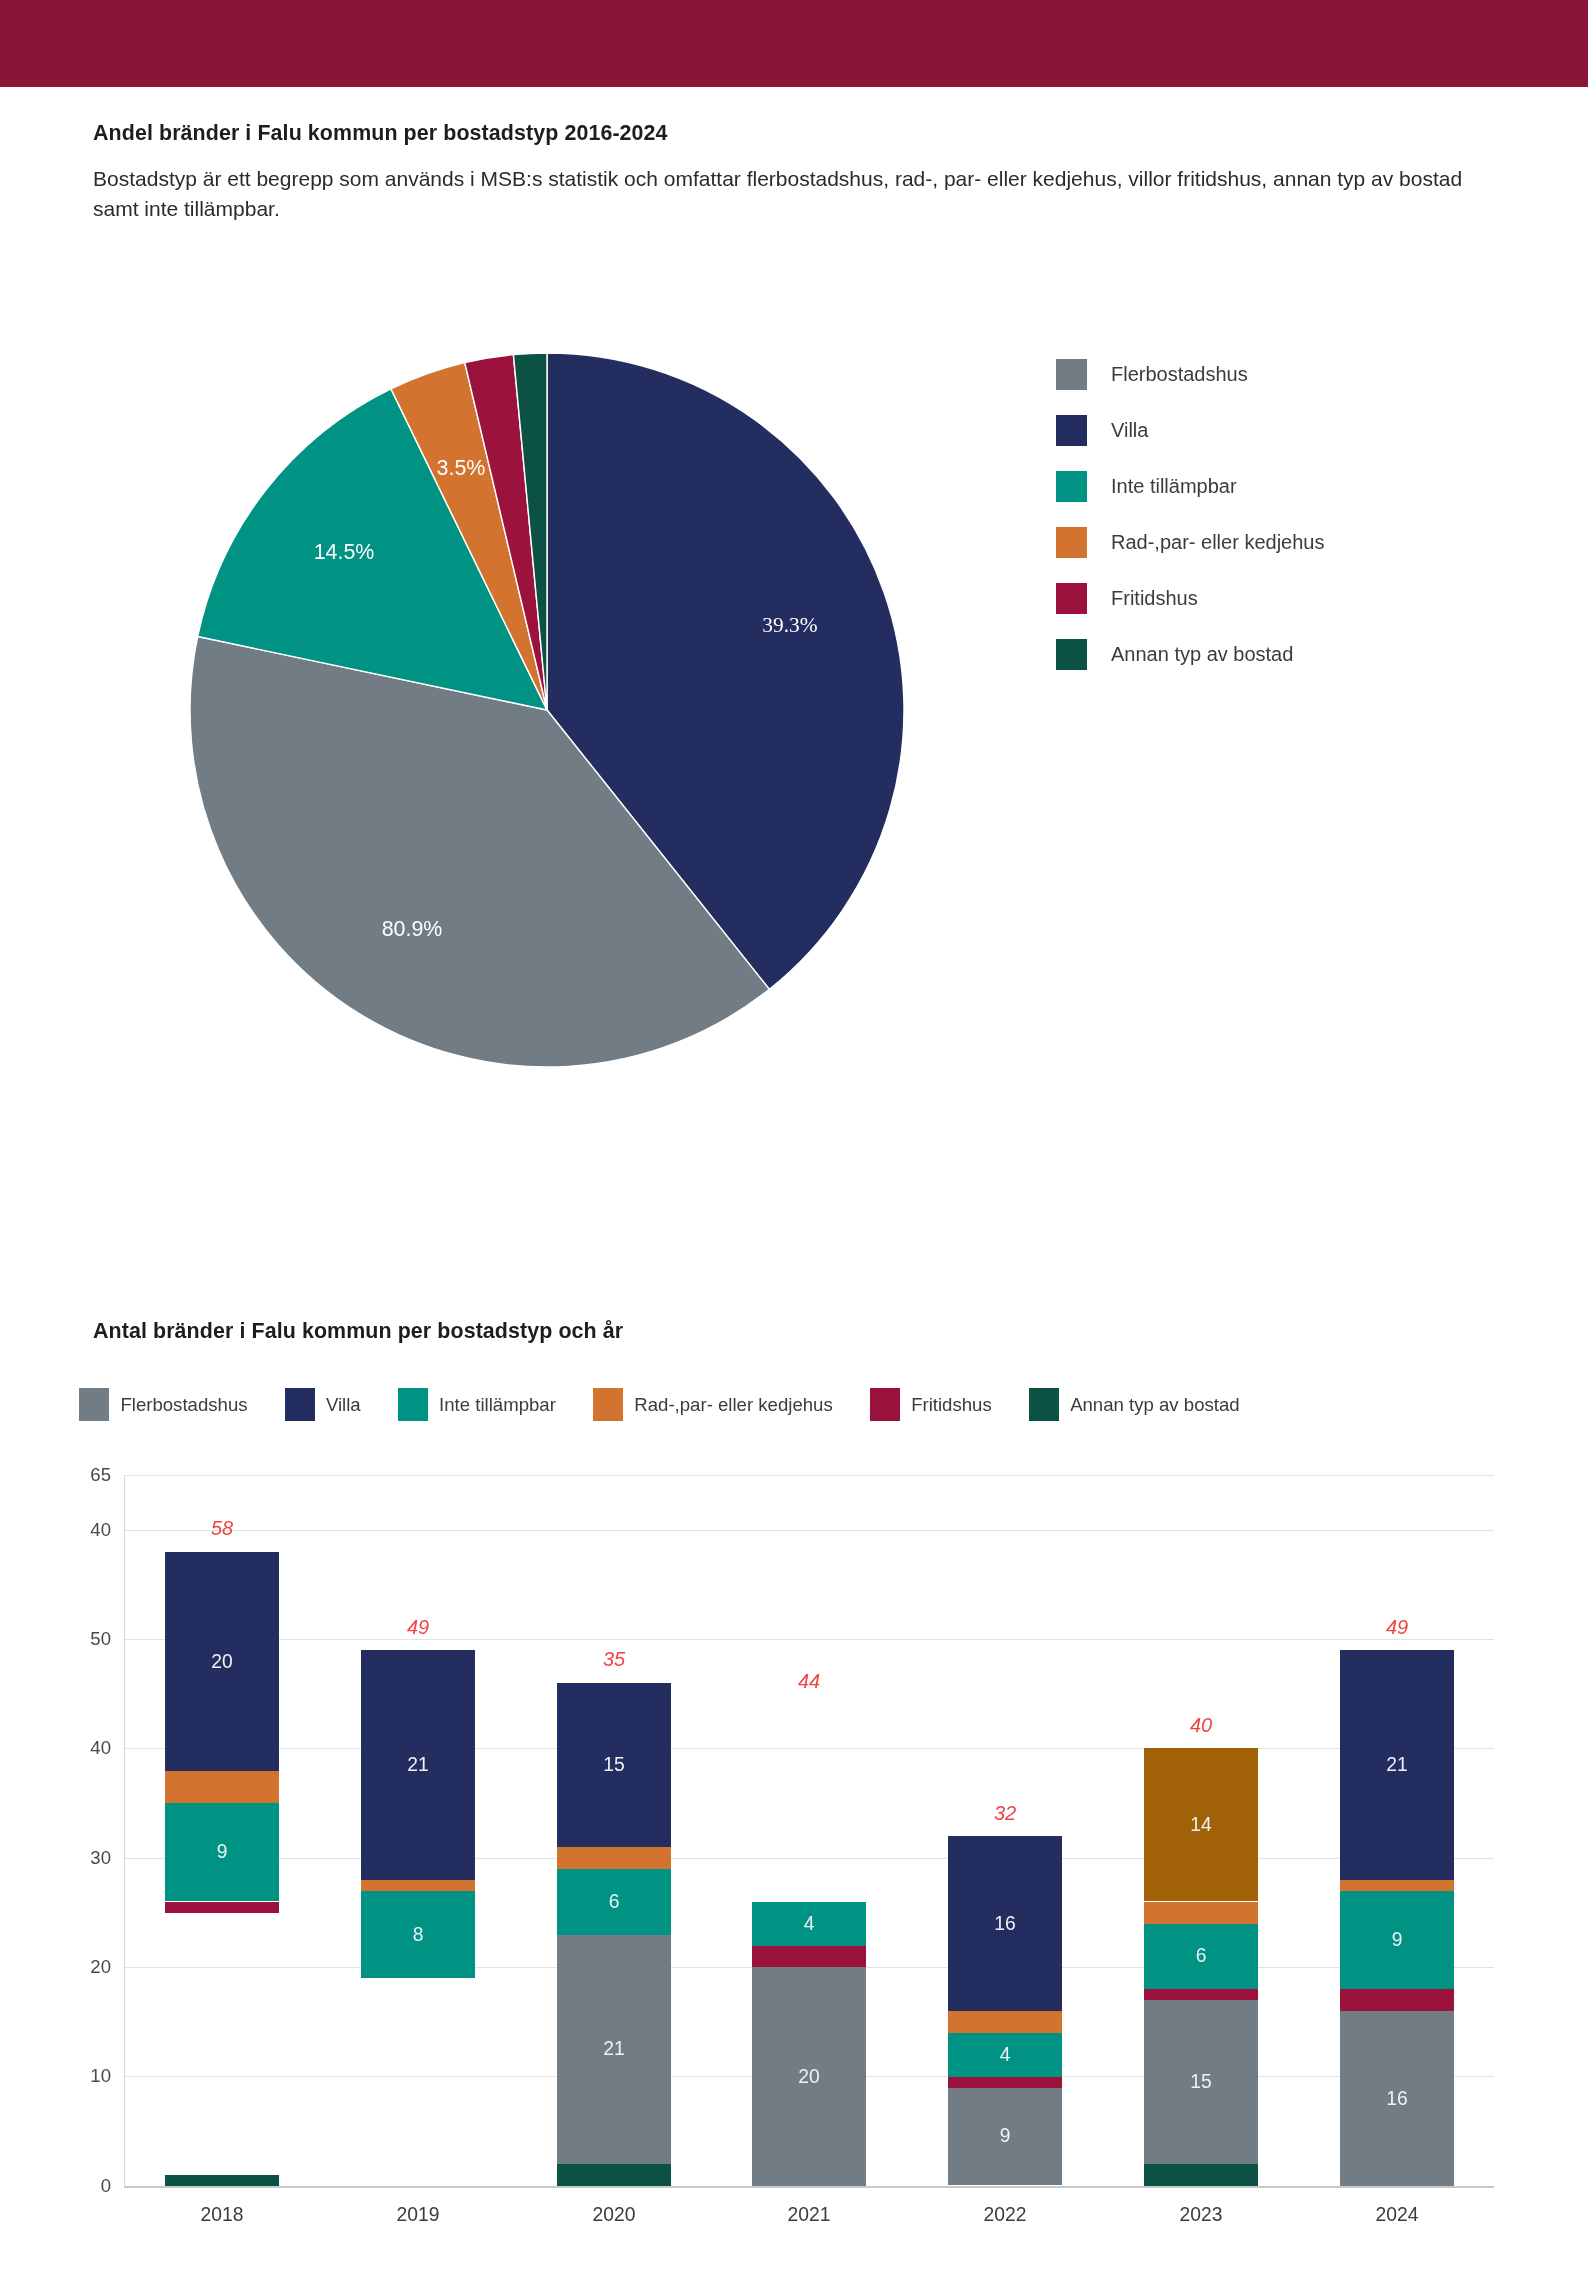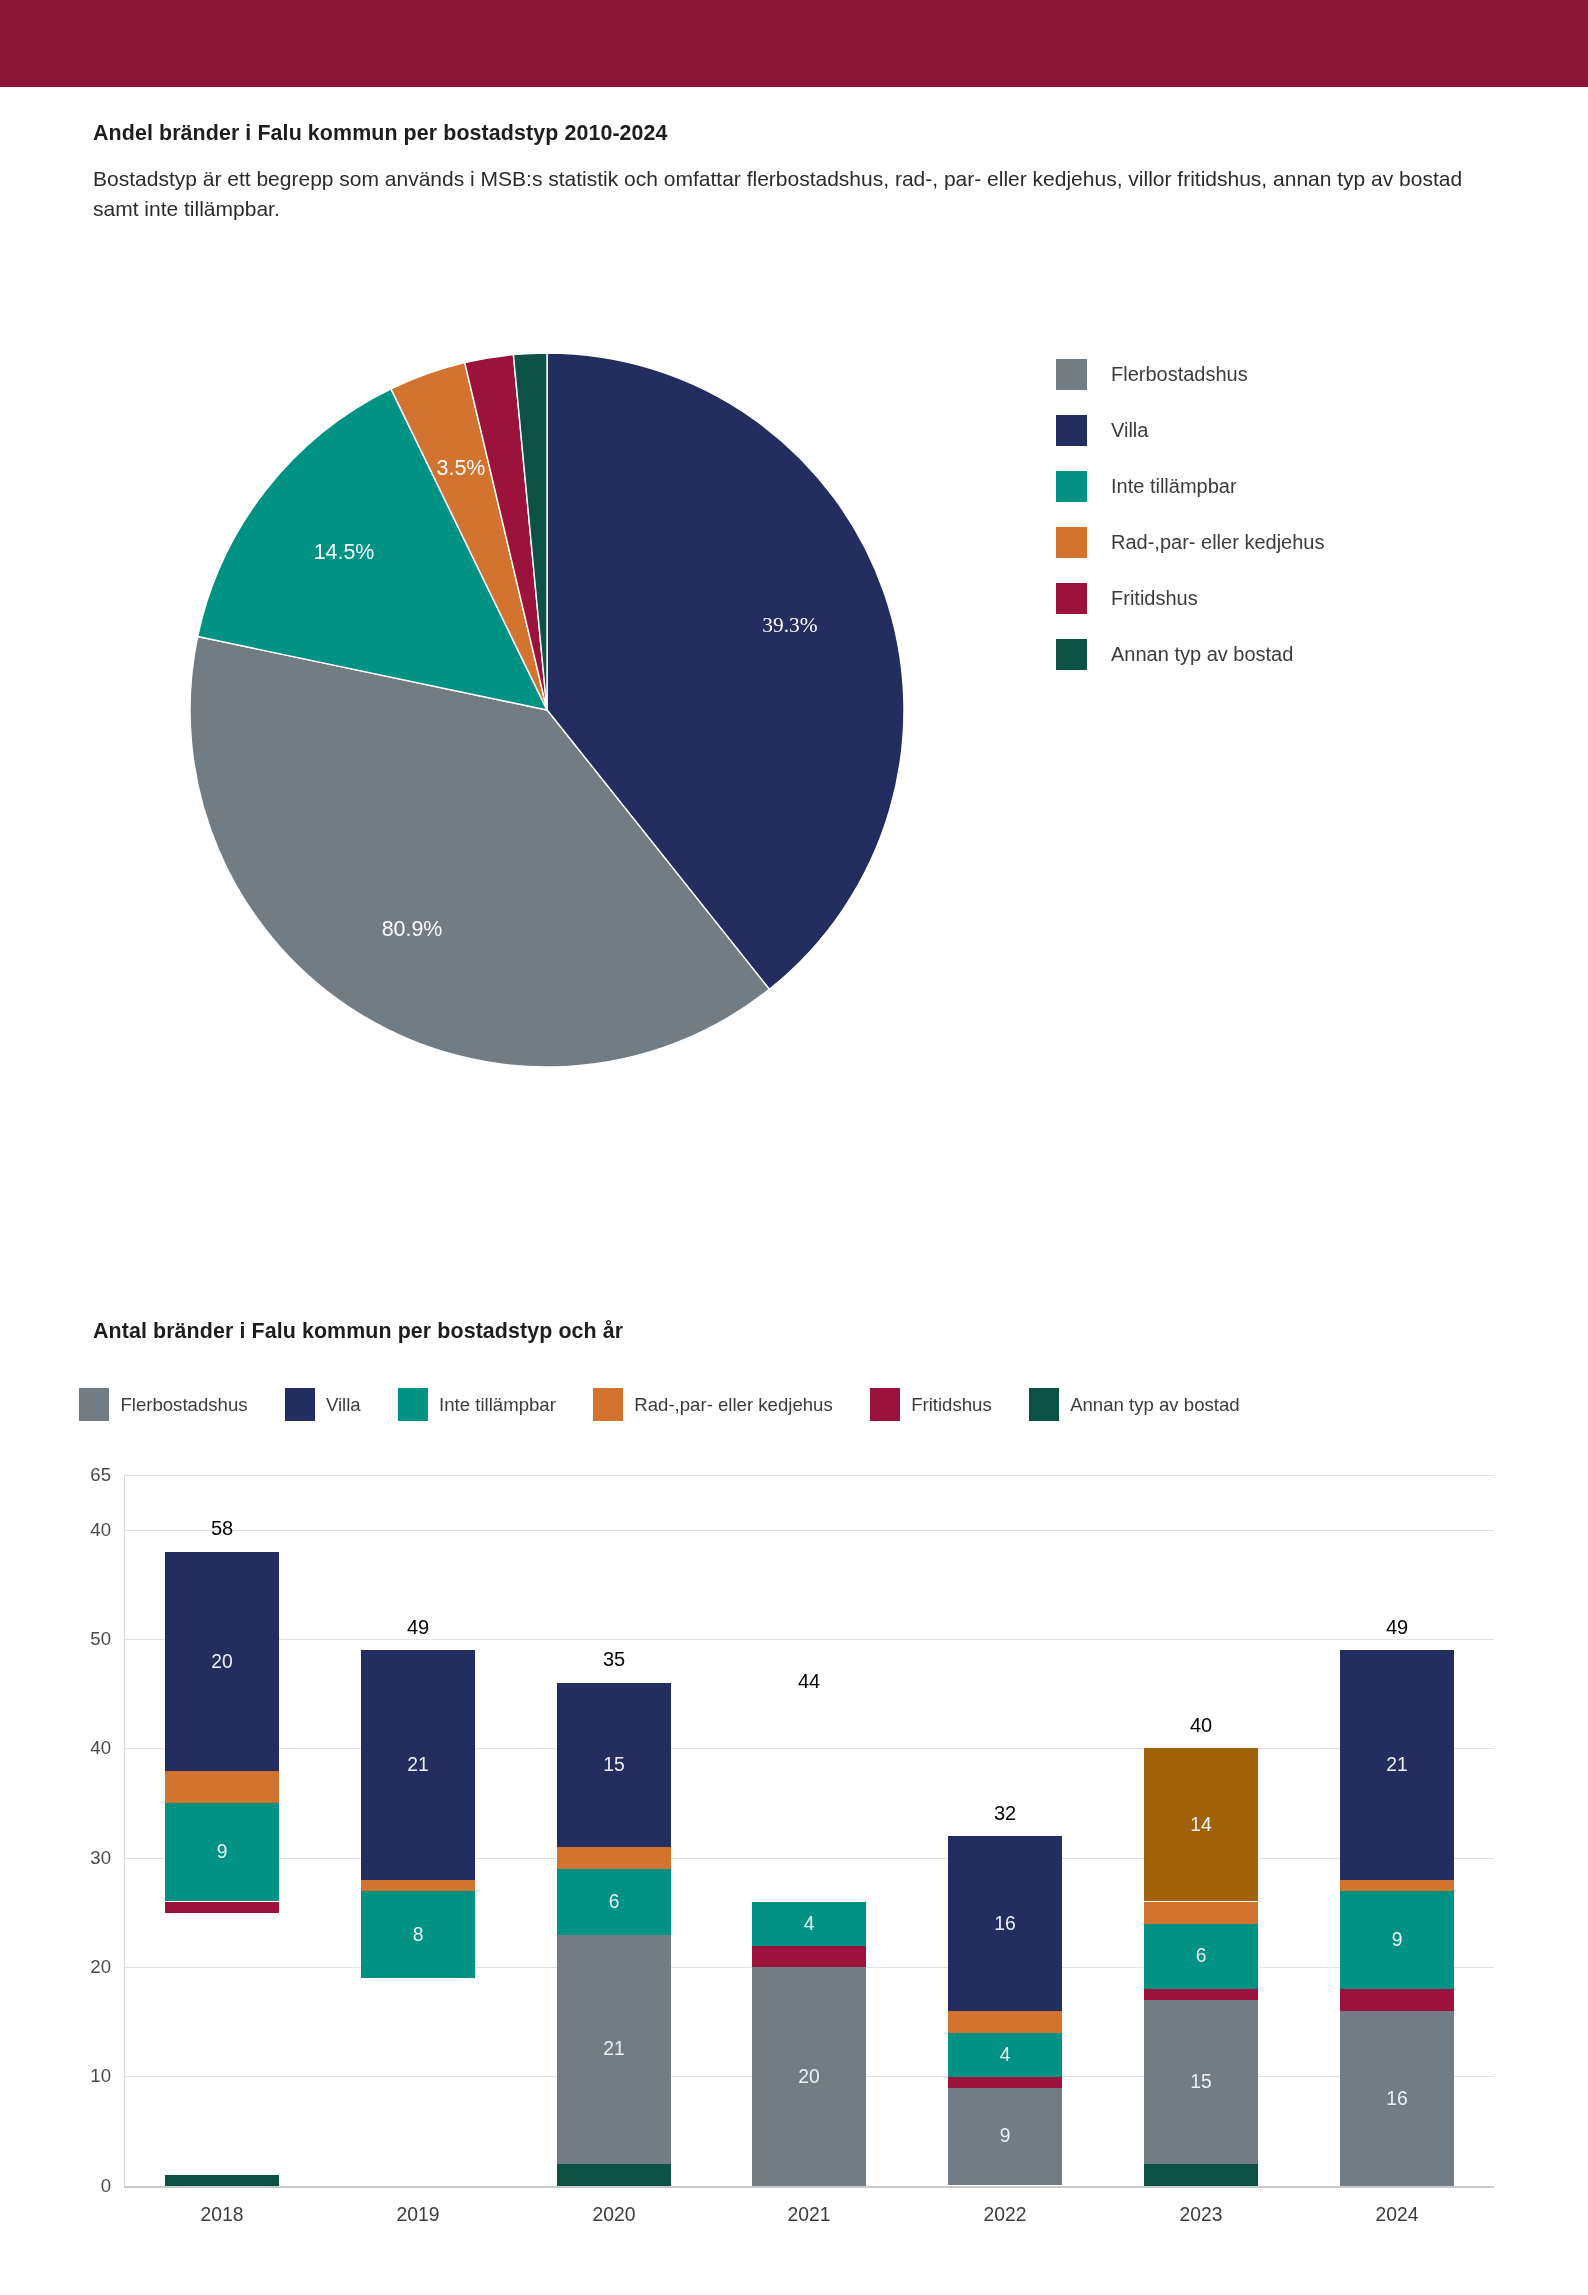--- a/index.html
+++ b/index.html
@@ -60,33 +60,33 @@
   }
   .bar-col { position:absolute; bottom:0; }
   .seg { position:absolute; width:100%; }
   .seg-lbl {
     position:absolute; left:0; right:0; text-align:center;
     color:#eef1f6; font-size:19.3px; font-weight:500;
     transform:translateY(-50%); top:50%;
   }
   .total-lbl {
     position:absolute; left:0; right:0; text-align:center;
-    font-size:20px; color:#000000;
+    font-size:20px; color:#ef4444;font-style:italic;
   }
 </style>
 </head>
 <body>
 
 <div id="banner" style="background: rgb(139, 21, 55);"></div>
 
 <div id="content">
 
   <div id="pie-block">
 
-    <div class="h-title" style="position:absolute;left:93px;top:34px;">Andel bränder i Falu kommun per bostadstyp 2010-2024</div>
+    <div class="h-title" style="position:absolute;left:93px;top:34px;">Andel bränder i Falu kommun per bostadstyp 2016-2024</div>
 
     <div class="h-sub" style="position:absolute;left:93px;top:77px;">Bostadstyp är ett begrepp som används i MSB:s statistik och omfattar flerbostadshus, rad-, par- eller kedjehus, villor fritidshus, annan typ av bostad samt inte tillämpbar.</div>
 
     <div id="pie-wrap">
       <svg id="pie-svg" width="714" height="714" viewBox="0 0 1000 1000">
           <path d="M 500 500 L 500.00 0.00 A 500 500 0 0 1 811.39 891.20 Z" fill="#232D5F" stroke="#ffffff" stroke-width="2"></path>
           <path d="M 500 500 L 811.39 891.20 A 500 500 0 0 1 10.71 397.07 Z" fill="#717C85" stroke="#ffffff" stroke-width="2"></path>
           <path d="M 500 500 L 10.71 397.07 A 500 500 0 0 1 281.44 50.30 Z" fill="#009384" stroke="#ffffff" stroke-width="2"></path>
           <path d="M 500 500 L 281.44 50.30 A 500 500 0 0 1 384.81 13.45 Z" fill="#D27430" stroke="#ffffff" stroke-width="2"></path>
           <path d="M 500 500 L 384.81 13.45 A 500 500 0 0 1 452.95 2.22 Z" fill="#9B123C" stroke="#ffffff" stroke-width="2"></path>

